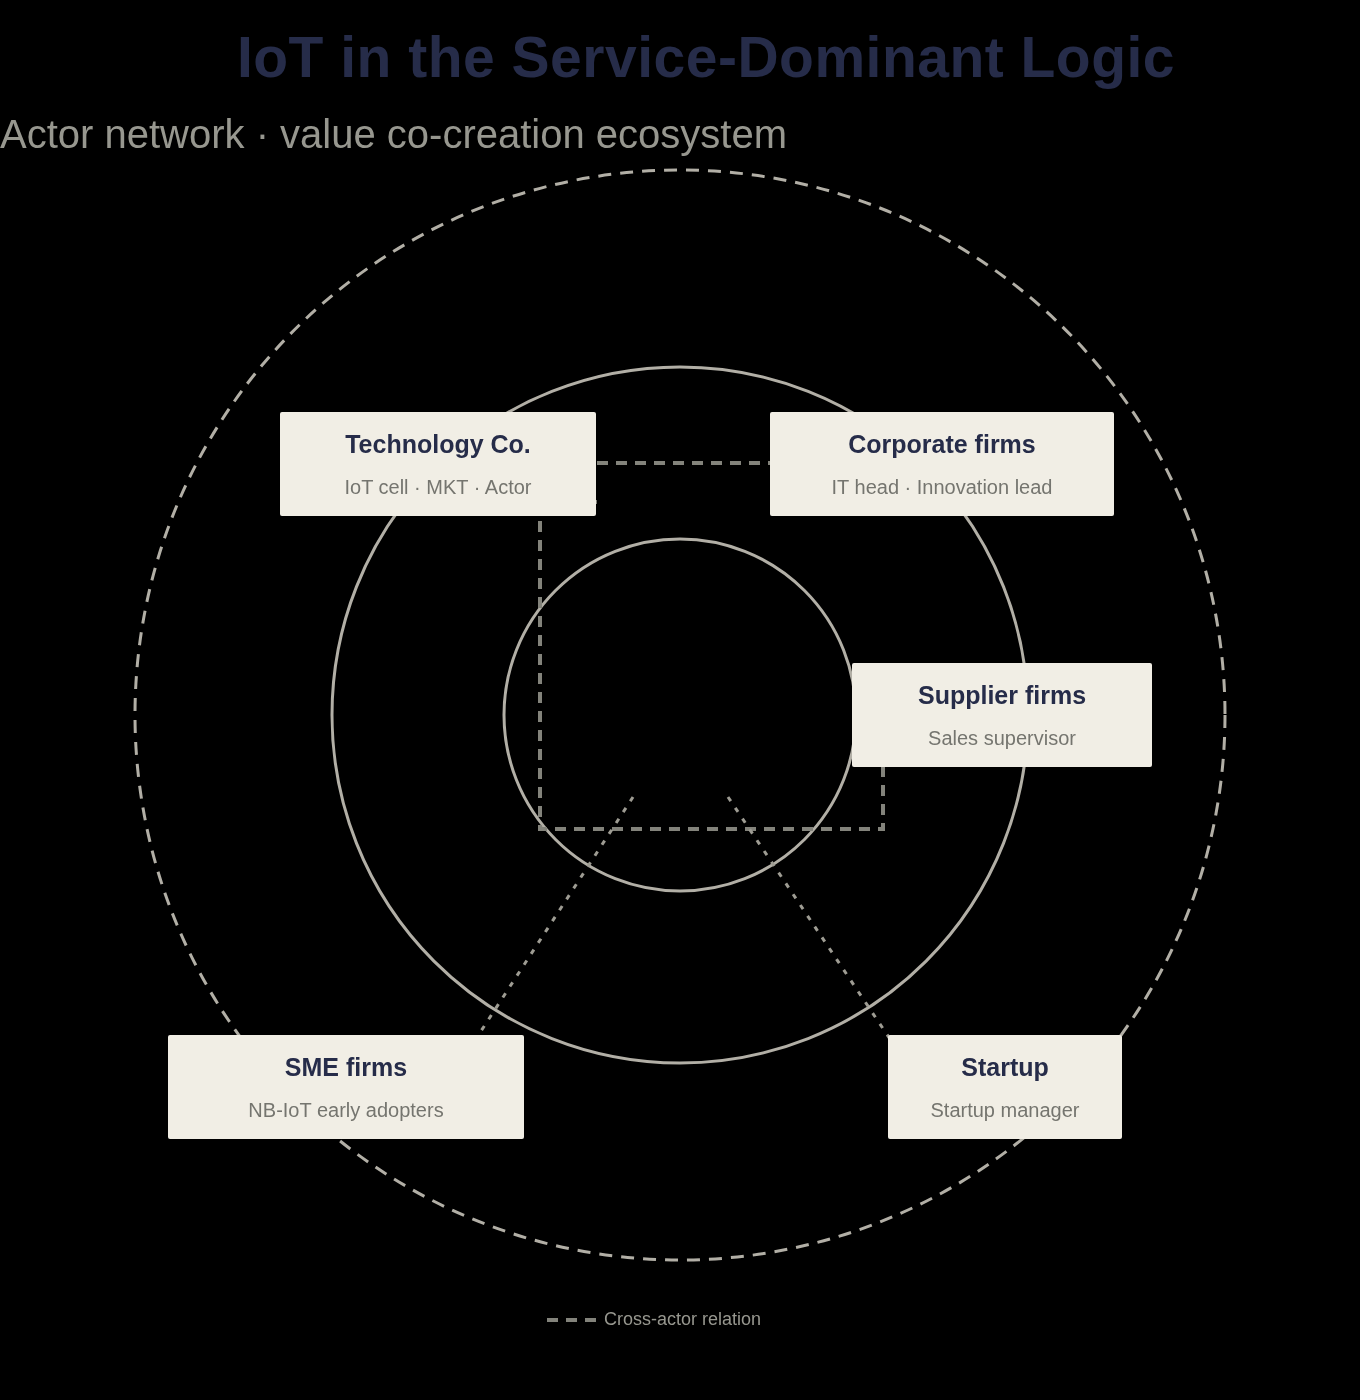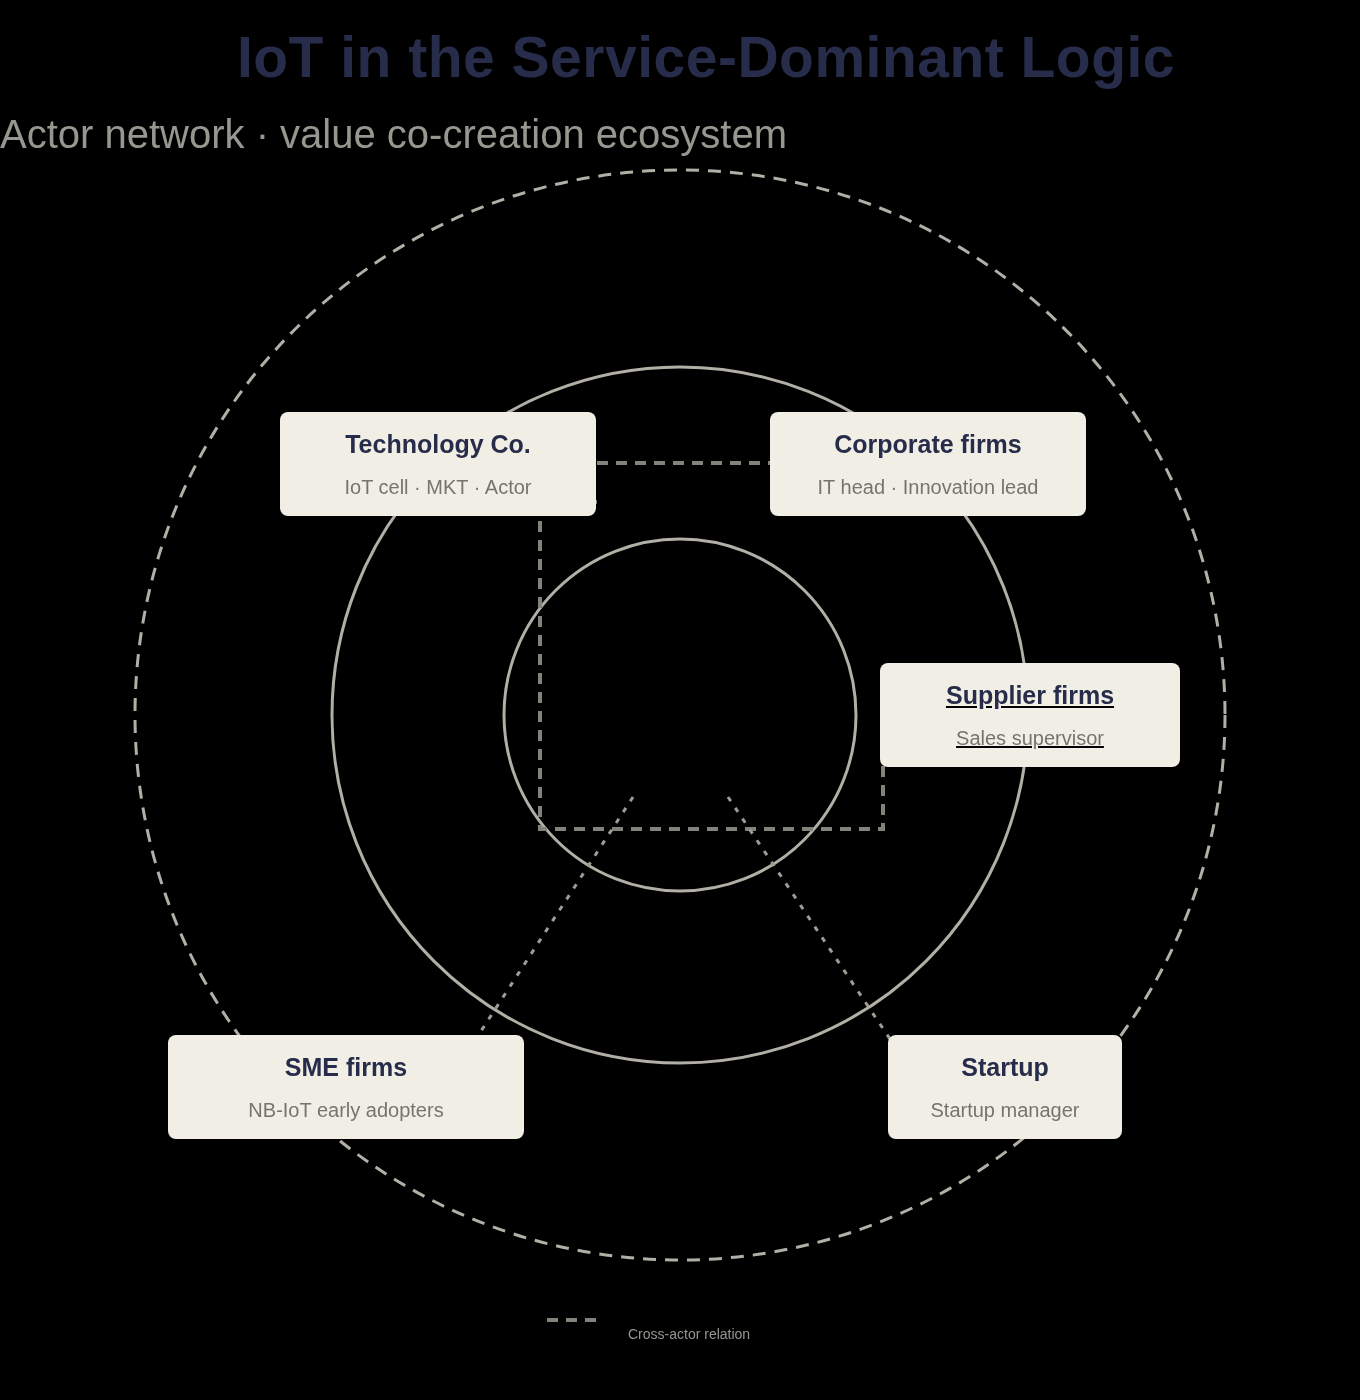--- a/index.html
+++ b/index.html
@@ -31,40 +31,40 @@
     font-size:40px;font-weight:normal;
     color:var(--c-subtitle);
   }
   svg.rings{position:absolute;left:0;top:0;}
   .ring{fill:none;stroke:var(--c-circle_stroke);stroke-width:3;}
   .ring.dashed{stroke-dasharray:13 9;}
   .relation{fill:none;stroke:var(--c-relation_dash);stroke-width:4;stroke-dasharray:11 8;}
   .dotted{fill:none;stroke:var(--c-dotted_line);stroke-width:3;stroke-dasharray:5 8;}
   .actor-box{
     position:absolute;height:104px;background:var(--c-box_fill);
-    border-radius:8px;display:flex;flex-direction:column;
+    border-radius:2px;display:flex;flex-direction:column;
     align-items:center;justify-content:center;gap:20px;
   }
   .actor-name{font-size:25px;font-weight:bold;color:var(--c-box_title);line-height:1;}
   .actor-roles{font-size:20px;color:var(--c-box_roles);line-height:1;}
   .box-tech{left:280px;top:412px;width:316px;}
-  .box-corporate{left:770px;top:412px;width:316px;}
+  .box-corporate{left:770px;top:412px;width:344px;}
   .box-ggcc{left:152px;top:663px;width:331px;}
-  .box-supplier{left:880px;top:663px;width:300px;text-decoration:underline;}
+  .box-supplier{left:852px;top:663px;width:300px;}
   .box-sme{left:168px;top:1035px;width:356px;}
   .box-startup{left:888px;top:1035px;width:234px;}
   .iot-pill{
     position:absolute;left:596px;top:672px;width:169px;height:88px;
     border-radius:44px;background:var(--c-pill_fill);
     display:flex;align-items:center;justify-content:center;
     color:var(--c-pill_text);font-size:32px;font-weight:bold;
   }
   .legend-label{
-    position:absolute;left:628px;top:1309px;
-    font-size:14px;color:var(--c-subtitle);margin-top:17px;
+    position:absolute;left:604px;top:1309px;
+    font-size:18px;color:var(--c-subtitle);
   }
 </style>
 </head>
 <body>
 
 <div class="stage">
 
   <div class="page-title">IoT in the Service-Dominant Logic</div>
   <div class="page-subtitle">Actor network · value co-creation ecosystem</div>
 

